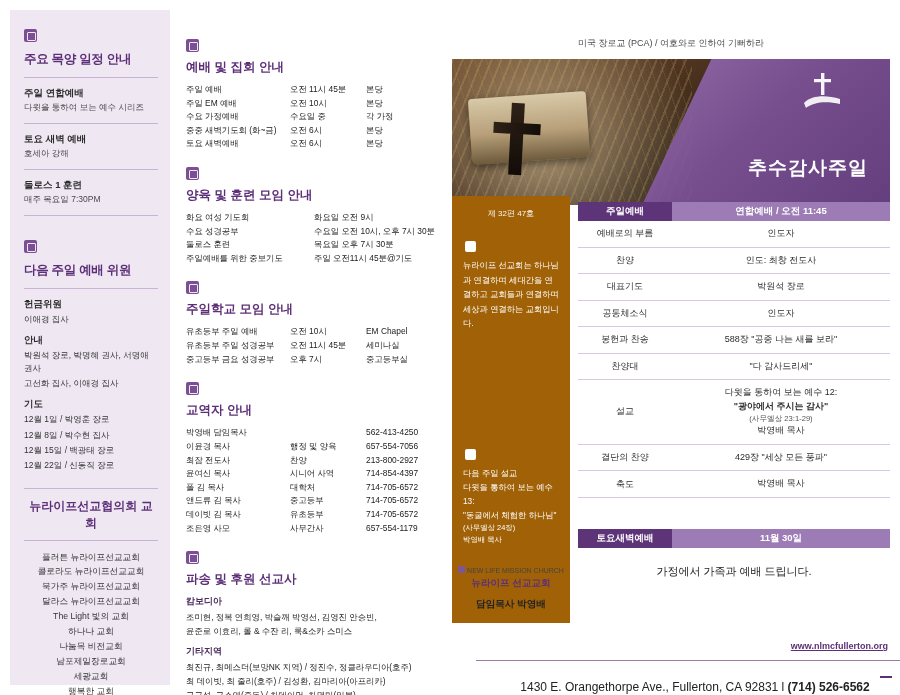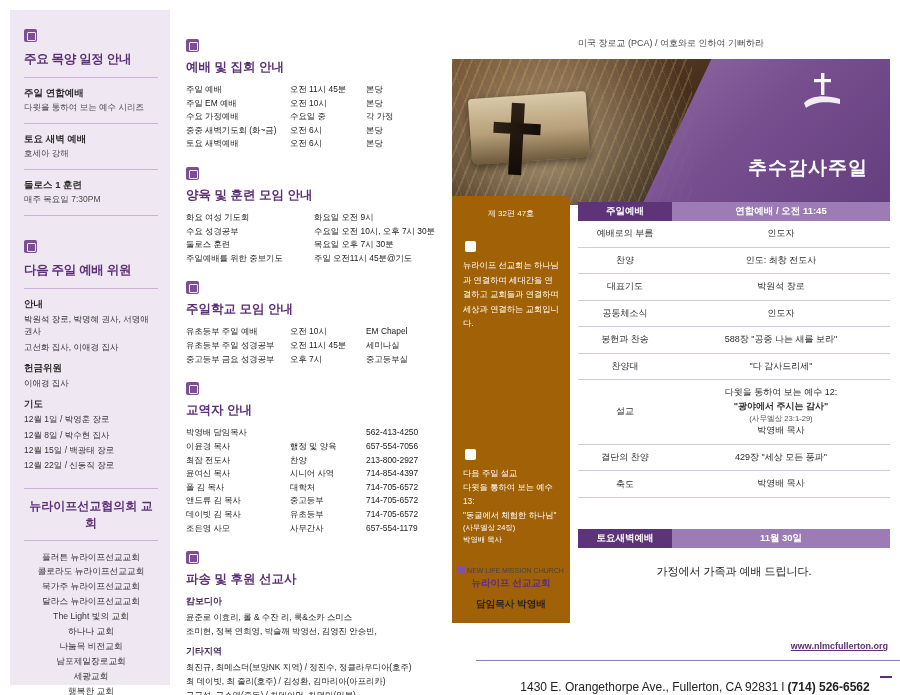--- a/index.html
+++ b/index.html
@@ -250,27 +250,27 @@
       <div class="l-s">매주 목요일 7:30PM</div>
     </div>
     <div class="rule"></div>
 
     <div style="height:14px"></div>
     <span class="sq-icon"></span>
     <div class="sec-head">다음 주일 예배 위원</div>
     <div class="rule"></div>
 
     <div class="l-item">
+      <div class="l-t">헌금위원</div>
+      <div class="l-line">이애경 집사</div>
+    </div>
+    <div class="l-item">
       <div class="l-t">안내</div>
       <div class="l-line">박원석 장로, 박명혜 권사, 서명애 권사</div>
       <div class="l-line">고선화 집사, 이애경 집사</div>
-    </div>
-    <div class="l-item">
-      <div class="l-t">헌금위원</div>
-      <div class="l-line">이애경 집사</div>
     </div>
     <div class="l-item">
       <div class="l-t">기도</div>
       <div class="l-line">12월 1일 / 박영훈 장로</div>
       <div class="l-line">12월 8일 / 박수현 집사</div>
       <div class="l-line">12월 15일 / 백광태 장로</div>
       <div class="l-line">12월 22일 / 신동직 장로</div>
     </div>
 
     <div class="rule" style="margin-top:16px"></div>
@@ -406,22 +406,22 @@
           <div class="c1">조은영 사모</div>
           <div class="c2">사무간사</div>
           <div class="c3">657-554-1179</div>
         </div>
     </div>
 
     <div class="m-block">
       <span class="sq-icon"></span>
       <div class="m-head">파송 및 후원 선교사</div>
       <div class="m-sub">캄보디아</div>
+      <div class="m-free">조미현, 정복 연희영, 박슬깨 박영선, 김영진 안승빈,</div>
       <div class="m-free">윤준로 이효리, 롤 &amp; 수잔 리, 룩&amp;소카 스미스</div>
-      <div class="m-free">조미현, 정복 연희영, 박슬깨 박영선, 김영진 안승빈,</div>
       <div class="m-sub">기타지역</div>
       <div class="m-free">최진규, 최메스더(보망NK 지역) / 정진수, 정클라우디아(호주)</div>
       <div class="m-free">최 데이빗, 최 줄리(호주) / 김성환, 김마리아(아프리카)</div>
       <div class="m-free">구금성, 구소연(중동) / 차데이먼, 차명미(일본)</div>
       
     </div>
 
   </div>
 
   <div class="banner">

